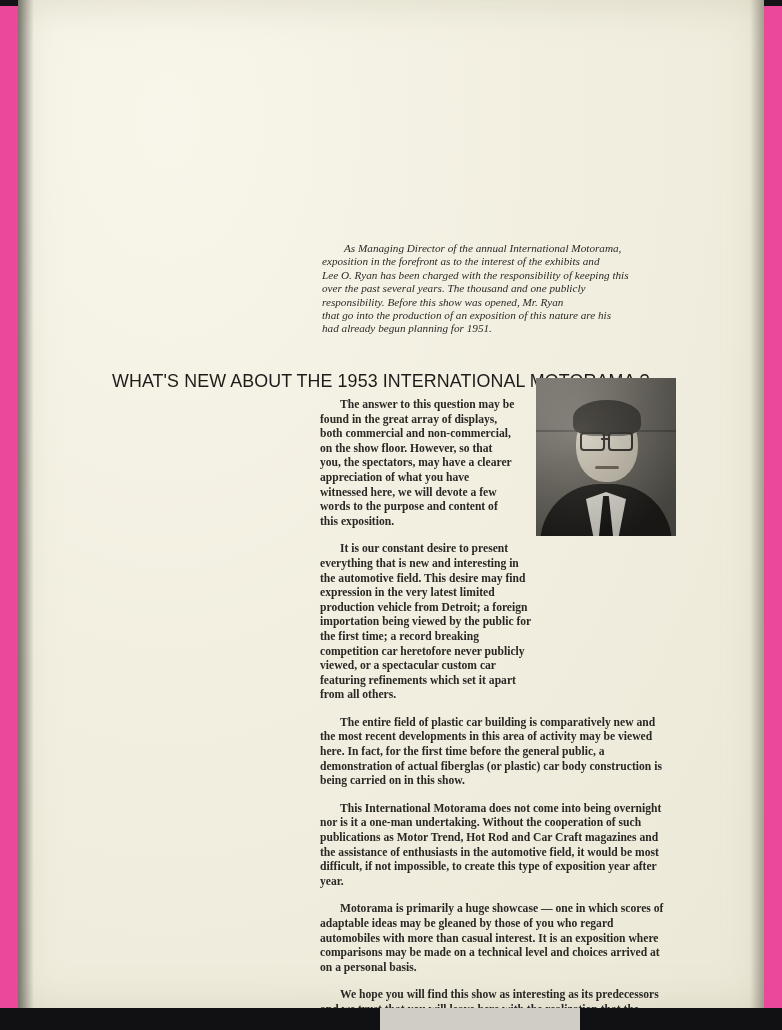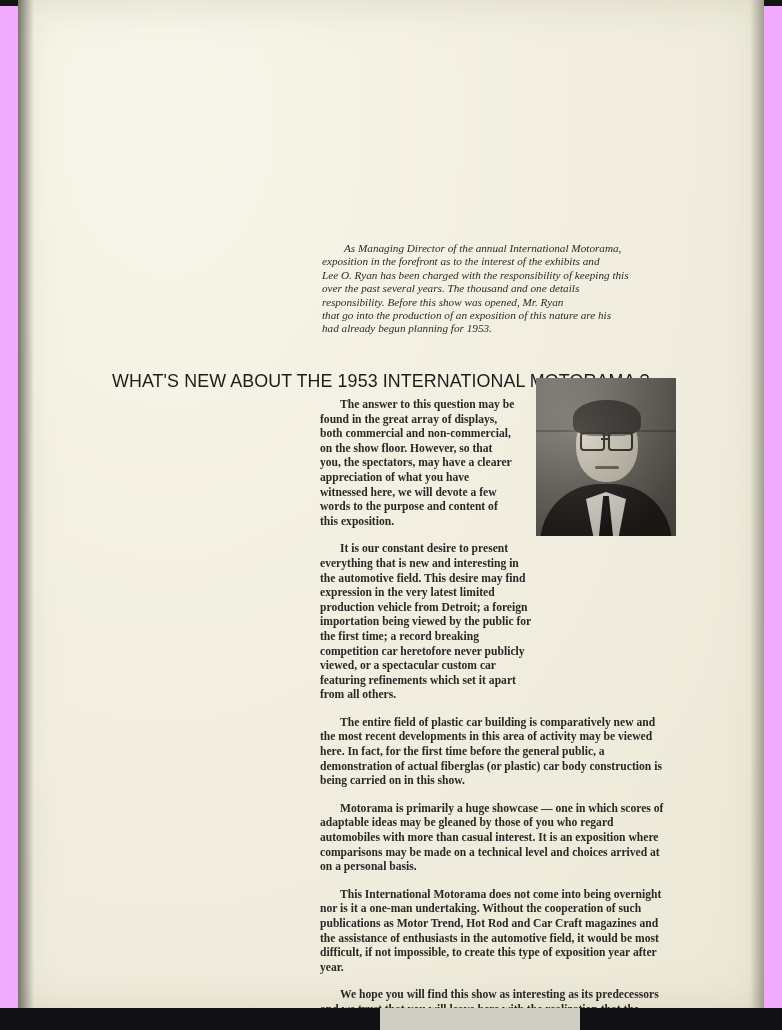--- a/index.html
+++ b/index.html
@@ -12,21 +12,21 @@
     height: 1030px;
     overflow: hidden;
     font-family: "Liberation Serif", serif;
   }
 
   #page {
     position: absolute;
     left: 0; top: 0;
     width: 782px;
     height: 1030px;
-    background: #f0abfc;
+    background: #ec4899;
   }
 
   
   .sheet {
     position: absolute;
     left: 18px;
     top: 0px;
     width: 746px;
     height: 1010px;
     background: #f4f1e4;
@@ -212,24 +212,24 @@
     <div class="grain"></div>
   </div>
 
   <div class="gutter-left"></div>
   <div class="edge-right"></div>
 
   <div class="italic-intro">
     <p class="indent">As Managing Director of the annual International Motorama,</p>
     <p>exposition in the forefront as to the interest of the exhibits and</p>
     <p>Lee O. Ryan has been charged with the responsibility of keeping this</p>
-    <p>over the past several years. The thousand and one details</p>
+    <p>over the past several years. The thousand and one publicly</p>
     <p>responsibility. Before this show was opened, Mr. Ryan</p>
     <p>that go into the production of an exposition of this nature are his</p>
-    <p>had already begun planning for 1953.</p>
+    <p>had already begun planning for 1951.</p>
   </div>
 
   <div class="headline">WHAT'S NEW ABOUT THE 1953 INTERNATIONAL MOTORAMA ?</div>
 
   <div class="photo">
     <div class="bg"></div>
     <div class="wall-line"></div>
     <div class="shoulders"></div>
     <div class="collar"></div>
     <div class="tie"></div>
@@ -239,22 +239,22 @@
     <div class="glasses-r"></div>
     <div class="bridge"></div>
     <div class="mouth"></div>
     <div class="shadow"></div>
   </div>
 
   <div class="body-copy">
     <p class="narrow">The answer to this question may be found in the great array of displays, both commercial and non-commercial, on the show floor. However, so that you, the spectators, may have a clearer appreciation of what you have witnessed here, we will devote a few words to the purpose and content of this exposition.</p>
     <p class="narrow2">It is our constant desire to present everything that is new and interesting in the automotive field. This desire may find expression in the very latest limited production vehicle from Detroit; a foreign importation being viewed by the public for the first time; a record breaking competition car heretofore never publicly viewed, or a spectacular custom car featuring refinements which set it apart from all others.</p>
     <p>The entire field of plastic car building is comparatively new and the most recent developments in this area of activity may be viewed here. In fact, for the first time before the general public, a demonstration of actual fiberglas (or plastic) car body construction is being carried on in this show.</p>
+    <p>This International Motorama does not come into being overnight nor is it a one-man undertaking. Without the cooperation of such publications as Motor Trend, Hot Rod and Car Craft magazines and the assistance of enthusiasts in the automotive field, it would be most difficult, if not impossible, to create this type of exposition year after year.</p>
     <p>Motorama is primarily a huge showcase — one in which scores of adaptable ideas may be gleaned by those of you who regard automobiles with more than casual interest. It is an exposition where comparisons may be made on a technical level and choices arrived at on a personal basis.</p>
-    <p>This International Motorama does not come into being overnight nor is it a one-man undertaking. Without the cooperation of such publications as Motor Trend, Hot Rod and Car Craft magazines and the assistance of enthusiasts in the automotive field, it would be most difficult, if not impossible, to create this type of exposition year after year.</p>
     <p>We hope you will find this show as interesting as its predecessors and we trust that you will leave here with the realization that the ultimate in automotive development is far from being attained.</p>
   </div>
 
   <div class="scanbar">
     <div class="scanbar-strip"></div>
   </div>
 
 </div>
 
 </body></html>

